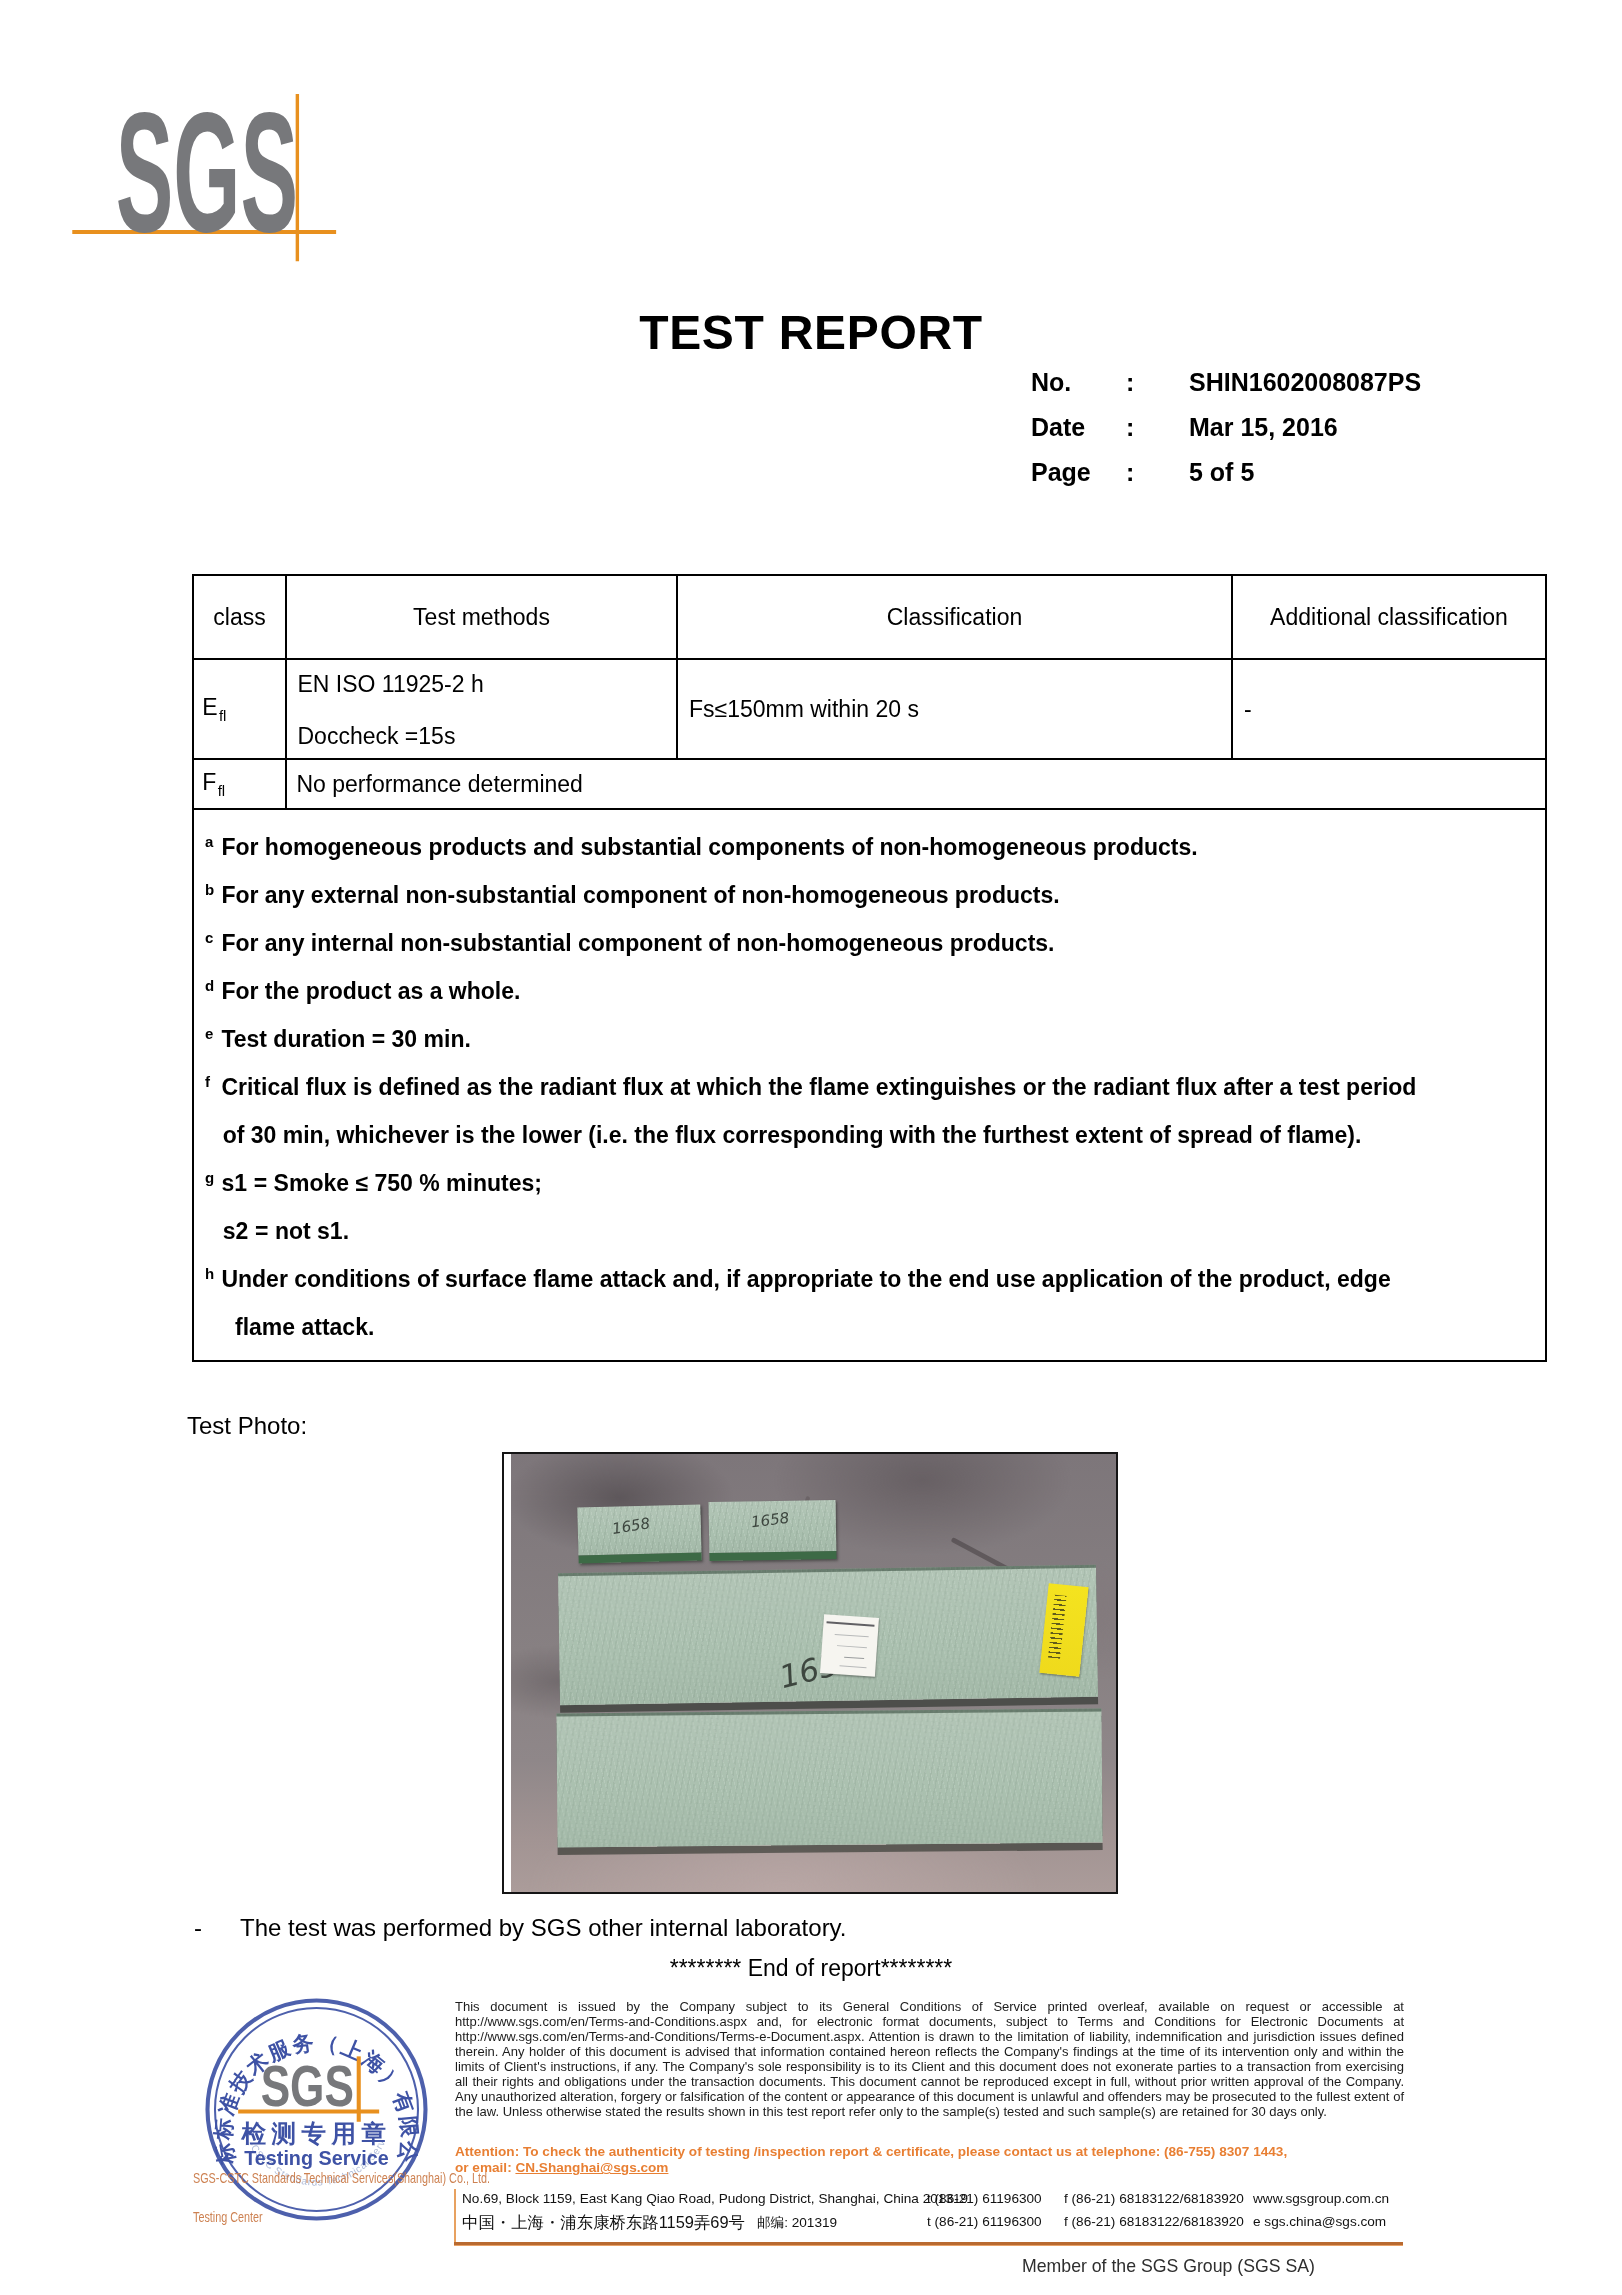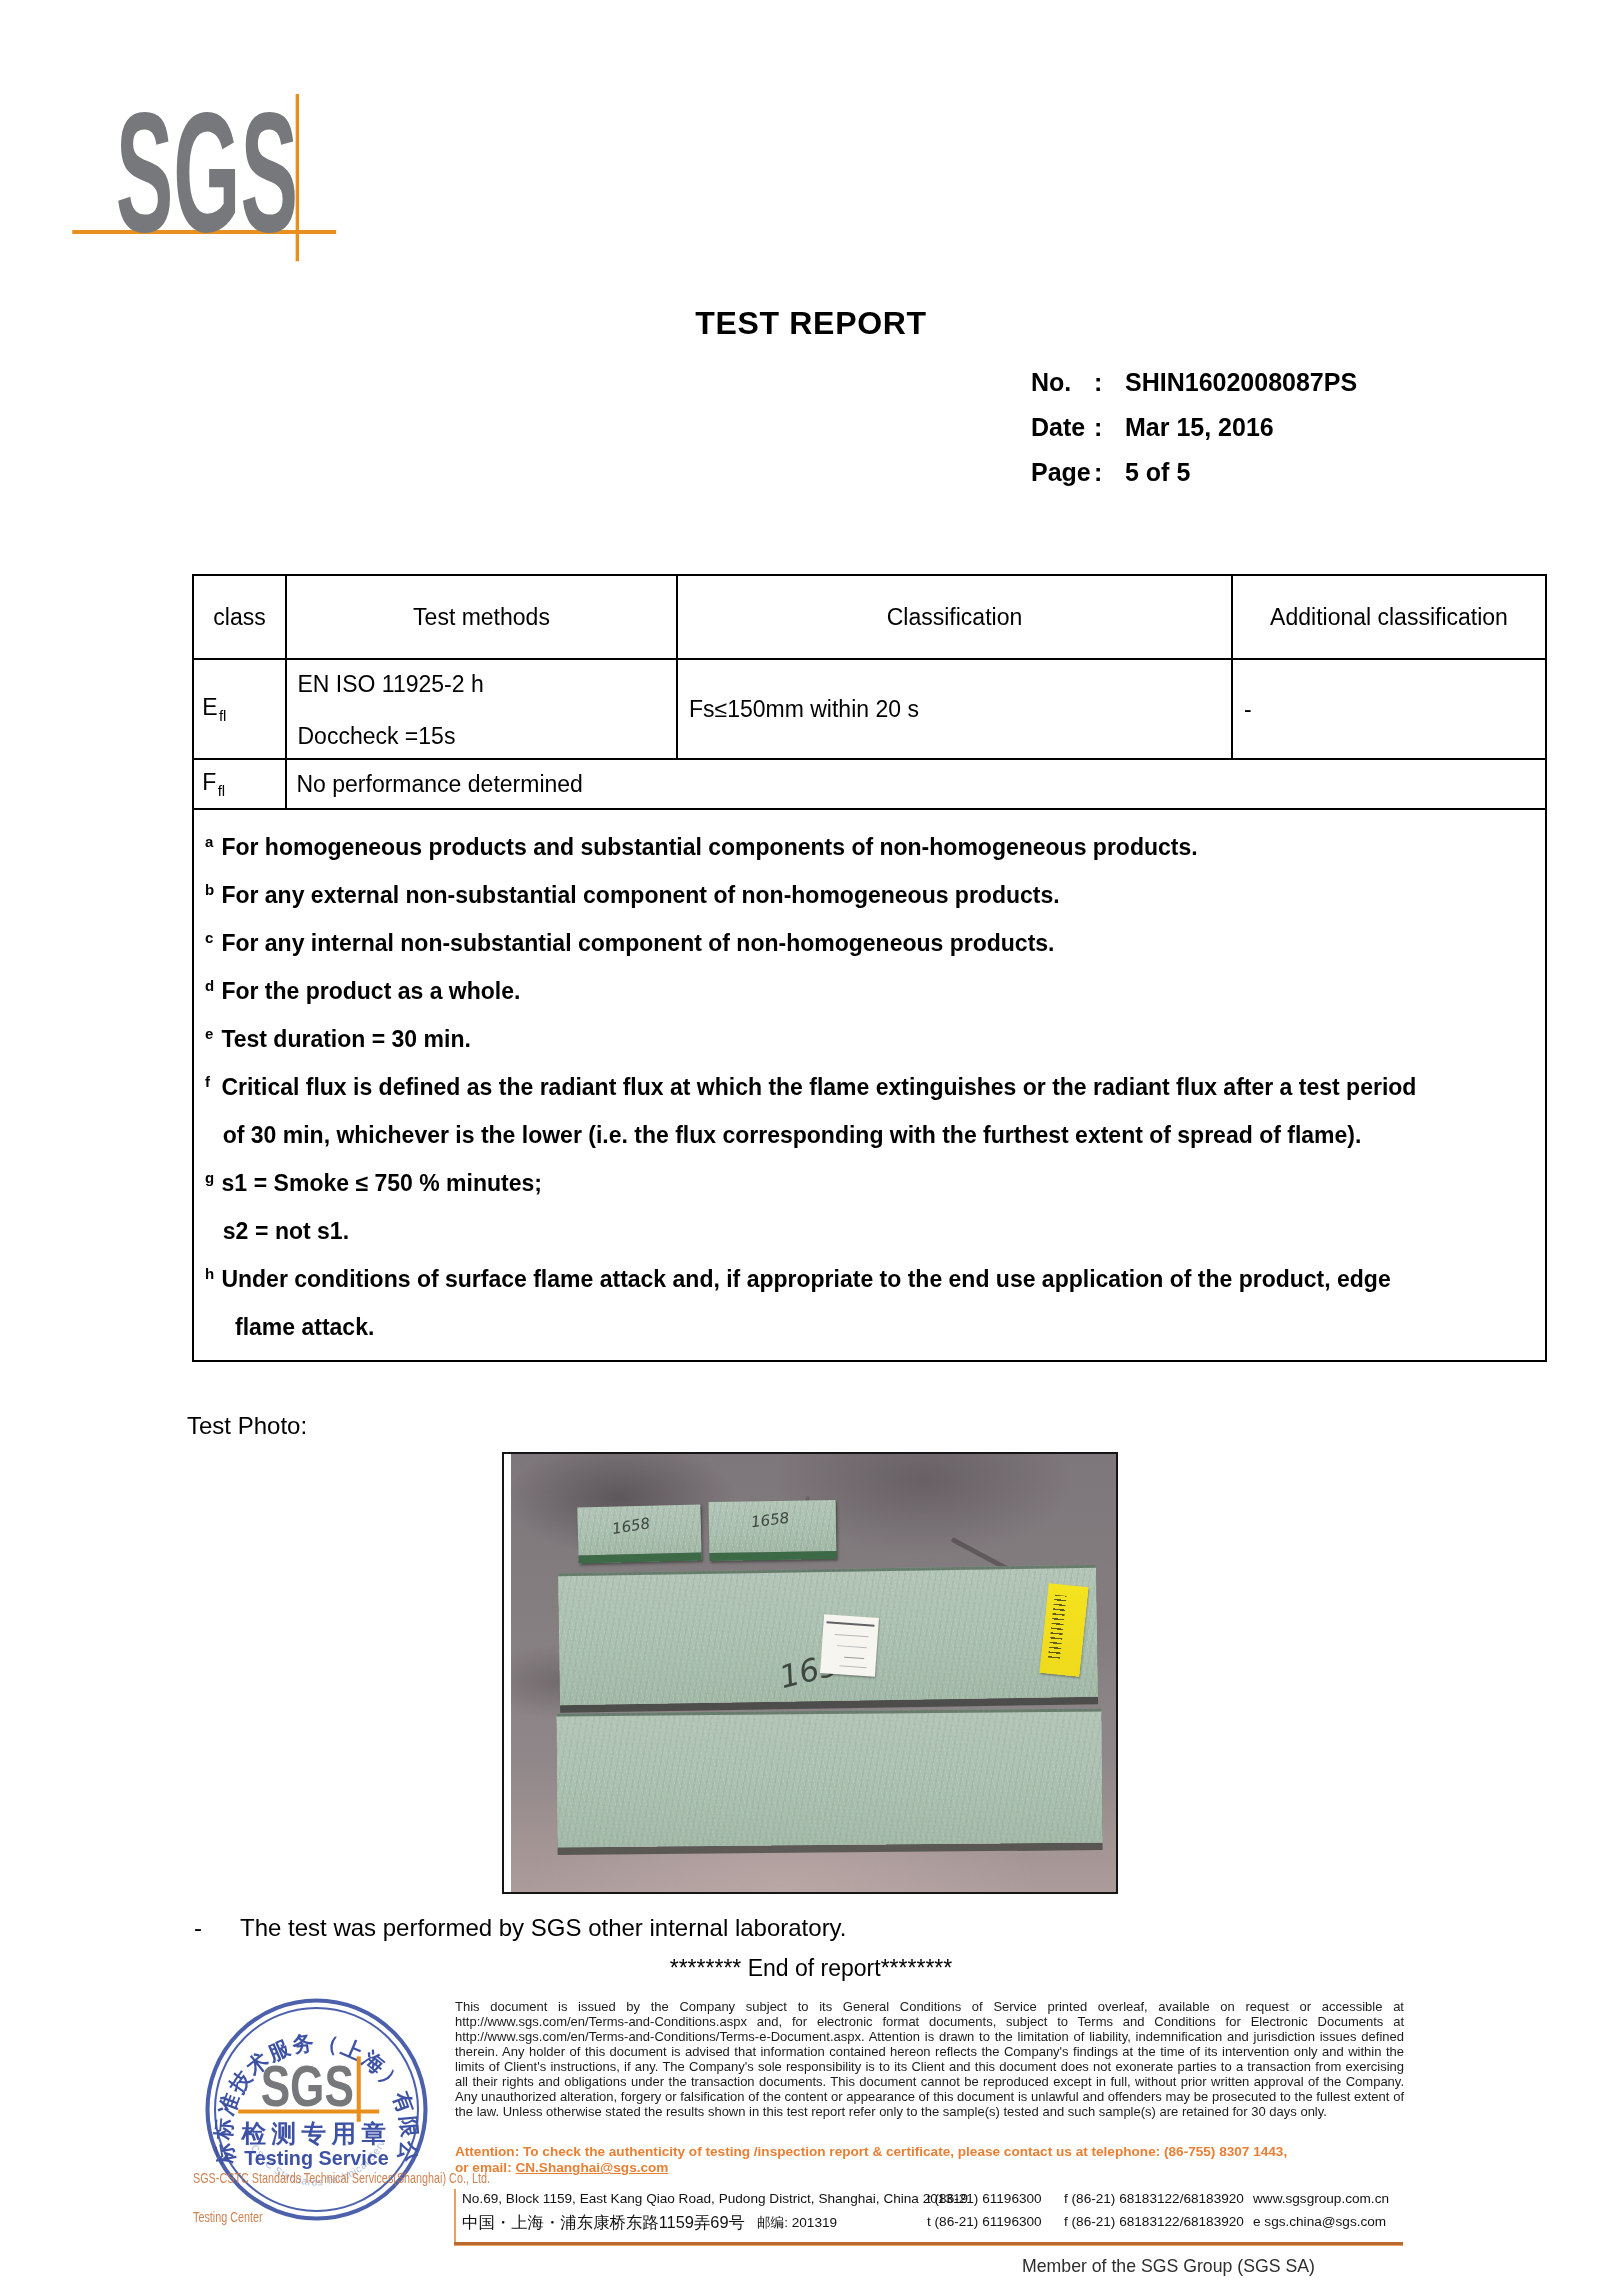--- a/index.html
+++ b/index.html
@@ -2,23 +2,23 @@
 <html style="font-size:11px"><head>
 <meta charset="utf-8">
 <style>
   html,body{margin:0;padding:0;background:#e5e5e5;}
   .page{position:relative;width:1622px;height:2295px;background:#ffffff;overflow:hidden;
         font-family:"Liberation Sans", sans-serif;color:#000;}
 
   
   .logo-svg{position:absolute;left:68px;top:75px;}
   .title{position:absolute;left:0;top:305px;width:1622px;text-align:center;
-         font-size:32px;font-weight:bold;letter-spacing:0.7px;}
+         font-size:48px;font-weight:bold;letter-spacing:0.7px;}
   .meta{position:absolute;left:1031px;top:368px;font-size:25px;font-weight:bold;}
-  .meta-row{display:flex;height:45px;align-items:flex-start;}
+  .meta-row{display:flex;height:45px;align-items:flex-start;gap:32px;}
   .m-label{width:63px;}
   .m-colon{width:31px;}
 
   
   table.result{position:absolute;left:192px;top:574px;width:1352px;border-collapse:collapse;
                table-layout:fixed;font-size:23px;}
   table.result td, table.result th{border:2.7px solid #000;box-sizing:border-box;}
   table.result th{font-weight:normal;text-align:center;height:84px;}
   .row-e td{height:100px;vertical-align:middle;}
   .row-f td{height:50px;vertical-align:middle;}

